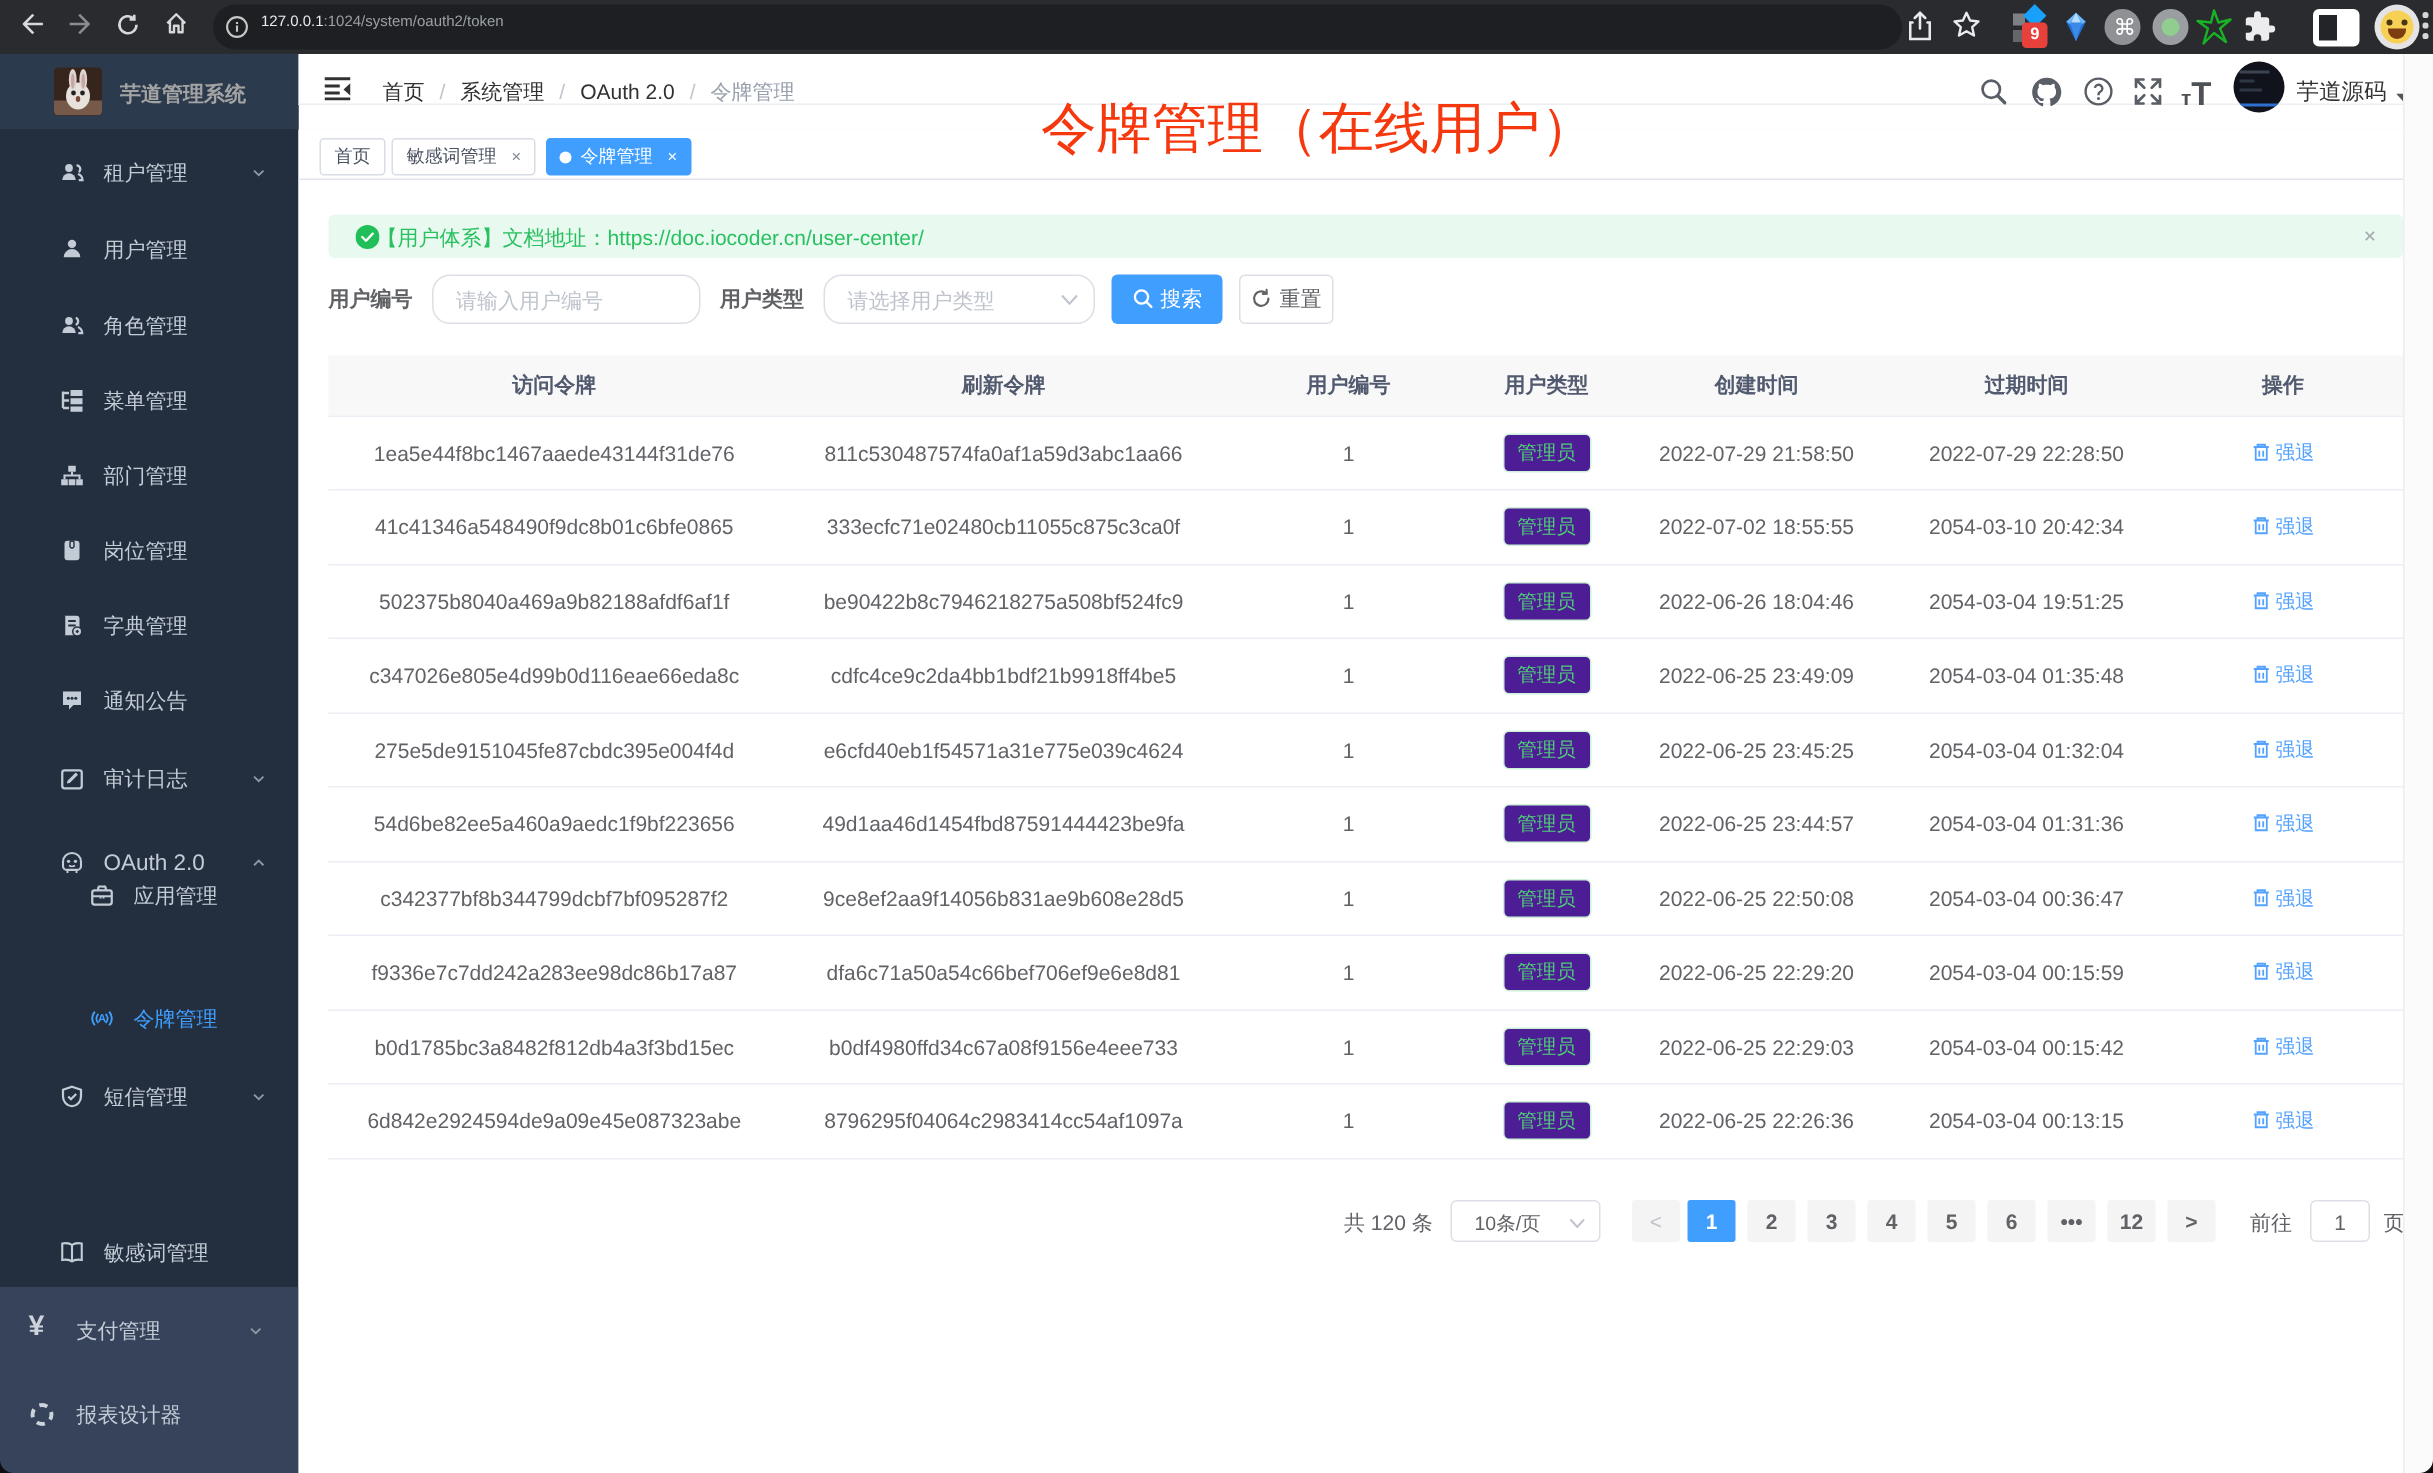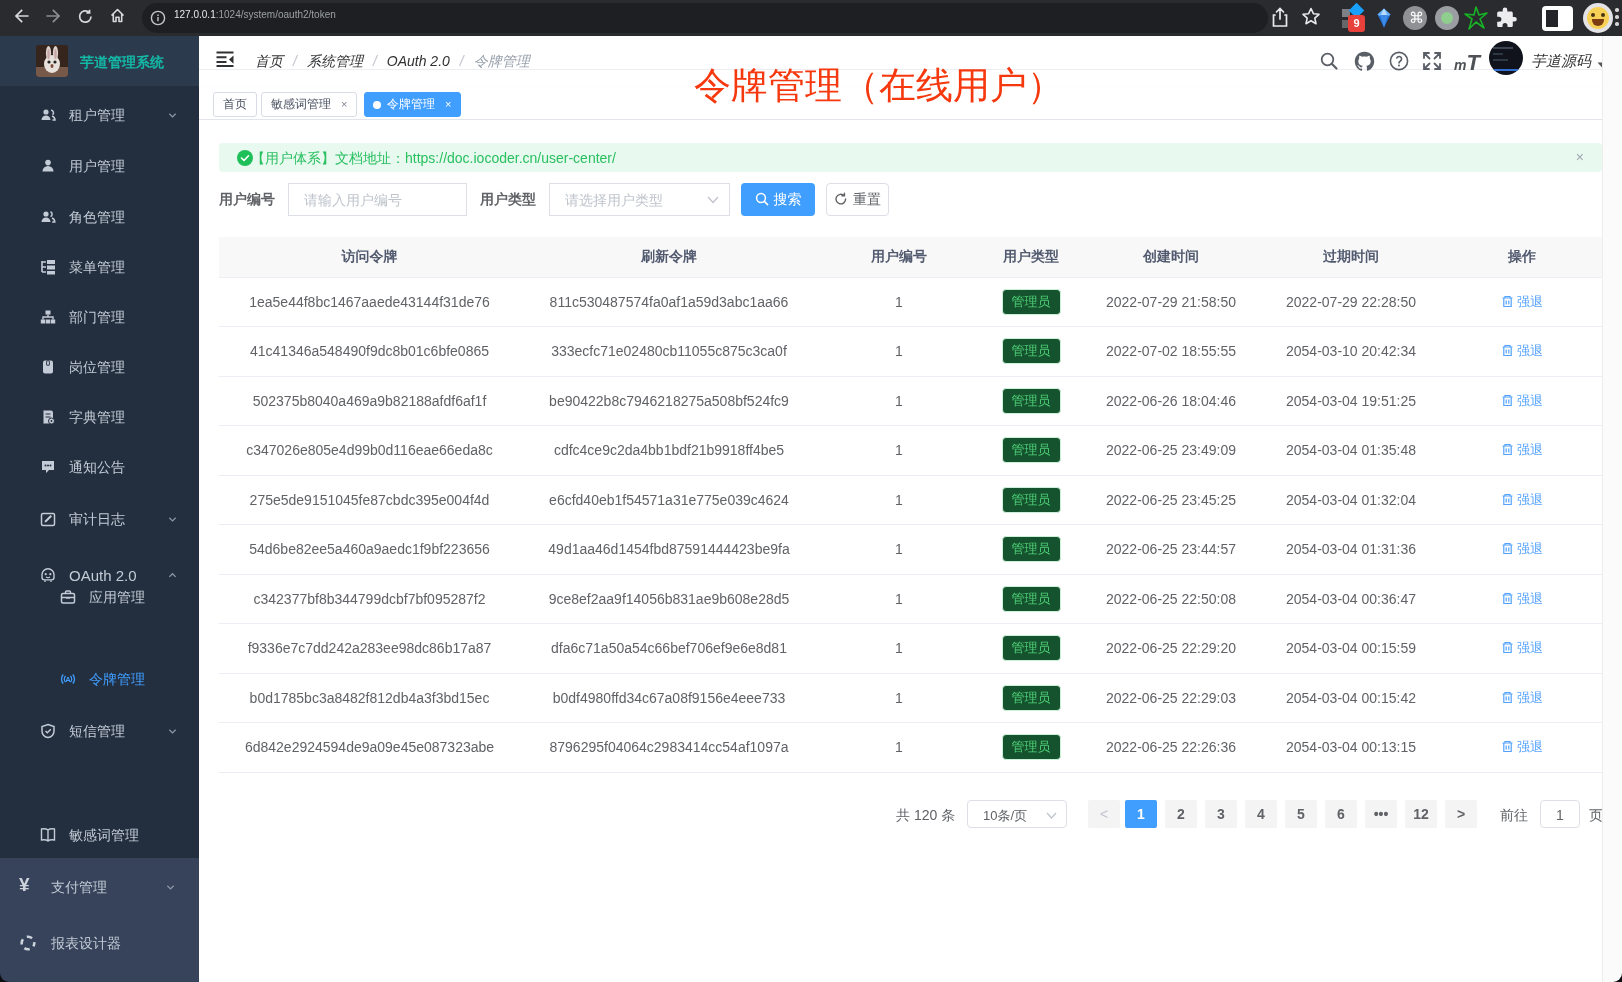--- a/index.html
+++ b/index.html
@@ -5,60 +5,60 @@
 * { margin:0; padding:0; box-sizing:border-box; }
 html,body { width:1622px; height:982px; overflow:hidden; font-family:"Liberation Sans",sans-serif; background:#fff; }
 .browser { position:absolute; left:0; top:0; width:1622px; height:36px; background:#2a2b2e; }
 .bicon { position:absolute; top:5px; color:#c7c7c7; }
 .urlbar { position:absolute; left:142px; top:3px; width:1126px; height:30px; border-radius:15px; background:#1e1f22; }
 .urltext { position:absolute; left:174px; top:9px; font-size:10px; color:#e8eaed; }
 .urltext .dim { color:#9aa0a6; }
 
 .sidebar { position:absolute; left:0; top:36px; width:199px; height:946px; background:#232e3e; }
 .logo { position:absolute; left:0; top:0; width:199px; height:50px; background:#2c3a4d; }
-.logo .txt { position:absolute; left:80px; top:18px; color:#14b8a6; font-size:14px; font-weight:bold; }
+.logo .txt { position:absolute; left:80px; top:18px; color:#a3a3a3; font-size:14px; font-weight:bold; }
 .logo .img { position:absolute; left:36px; top:9px; width:32px; height:32px; background:#3a2620; border-radius:3px; overflow:hidden; }
 .paysec { position:absolute; left:0; top:822px; width:199px; height:124px; background:#36435a; }
 .mi { position:absolute; left:0; width:199px; height:50px; color:#c3cbd6; font-size:14px; }
 .mi .ic { position:absolute; left:40px; top:17px; width:16px; height:16px; }
 .mi .tx { position:absolute; left:69px; top:17px; }
 .mi .ar { position:absolute; right:22px; top:21px; width:9px; height:9px; }
 .mi.sub .ic { left:60px; }
 .mi.sub .tx { left:89px; }
 .mi.active { color:#409eff; }
 
-.navbar { position:absolute; left:199px; top:36px; width:1423px; height:34px; background:#fff; border-bottom:1px solid #eceef2;font-style:italic; }
+.navbar { position:absolute; left:199px; top:36px; width:1423px; height:34px; background:#fff; border-bottom:1px solid #eceef2; }
 .crumb { position:absolute; left:56px; top:17px; font-size:14px; color:#303133; }
 .crumb .sep { color:#c0c4cc; margin:0 10px; }
 .crumb .last { color:#97a0ac; }
 .nicon { position:absolute; top:15px; color:#5a5e66; }
 .tagsbar { position:absolute; left:199px; top:87px; width:1423px; height:33px; background:#fff; border-bottom:1px solid #e2e6ec; box-shadow:0 1px 3px rgba(0,0,0,0.06); }
 .tag { position:absolute; top:5px; height:25px; line-height:23px; padding:0 9px; font-size:12px; color:#495060; background:#fff; border:1px solid #d8dce5; border-radius:3px; }
 .tag.on { background:#409eff; color:#fff; border-color:#409eff; padding-left:22px; }
 .tag.on .dot { position:absolute; left:8px; top:8px; width:8px; height:8px; border-radius:50%; background:#fff; }
 .tag .x { margin-left:10px; font-size:11px; }
 
 .annot { position:absolute; left:694px; top:61px; font-size:37px; color:#f6380e; font-weight:500; letter-spacing:0; white-space:nowrap; }
 
 .main { position:absolute; left:199px; top:120px; width:1403px; height:862px; background:#fff; }
 .gutter { position:absolute; left:1602px; top:36px; width:20px; height:946px; background:#fbfbfc; border-left:1px solid #ededed; }
 
 .alert { position:absolute; left:20px; top:23px; width:1383px; height:29px; background:#e8f9ef; border-radius:4px; color:#29c060; font-size:14px; }
 .alert .t { position:absolute; left:32px; top:7px; }
 .alert .x { position:absolute; right:18px; top:6px; color:#9fa6ae; font-size:14px; }
 
 .flabel { position:absolute; font-size:14px; font-weight:bold; color:#606266; top:71px; }
-.finput { position:absolute; top:63px; height:33px; border:1px solid #dcdfe6; border-radius:0; background:#fff; font-size:14px; color:#bfc4cc; }
+.finput { position:absolute; top:63px; height:33px; border:1px solid #dcdfe6; border-radius:12px; background:#fff; font-size:14px; color:#bfc4cc; }
 .btn-search { position:absolute; left:542px; top:63px; width:74px; height:33px; background:#409eff; border-radius:4px; color:#fff; font-size:14px; text-align:center; line-height:33px; }
 .btn-reset { position:absolute; left:627px; top:63px; width:63px; height:33px; background:#fff; border:1px solid #dcdfe6; border-radius:4px; color:#606266; font-size:14px; text-align:center; line-height:31px; }
 
 table.grid { position:absolute; left:20px; top:117px; width:1383px; border-collapse:collapse; table-layout:fixed; font-size:14px; }
 table.grid th { height:40px; background:#f8f8f9; color:#515a6e; font-weight:bold; text-align:center; border-bottom:1px solid #ebeef5; }
 table.grid td { height:49.5px; color:#606266; text-align:center; border-bottom:1px solid #ebeef5; background:#fff; }
-.gtag { display:inline-block; padding:0 9px; height:26px; line-height:24px; background:#14532d; border:1px solid #cdf1d8; border-radius:4px; color:#4fce77; font-size:13px; }
+.gtag { display:inline-block; padding:0 9px; height:26px; line-height:24px; background:#4c1d95; border:1px solid #cdf1d8; border-radius:4px; color:#4fce77; font-size:13px; }
 .act { color:#53a2ff; font-size:13px; }
 
 .pager { position:absolute; left:0; top:677px; width:1403px; height:40px; font-size:14px; color:#606266; }
 .pgbtn { position:absolute; top:3px; width:32px; height:28px; background:#f4f4f5; border-radius:2px; text-align:center; line-height:28px; font-weight:bold; color:#606266; }
 .pgbtn.on { background:#409eff; color:#fff; }
 </style>
 </head>
 <body>
 <div class="browser">
   <svg class="bicon" style="left:15px;top:9px" width="14" height="14" viewBox="0 0 14 14">

